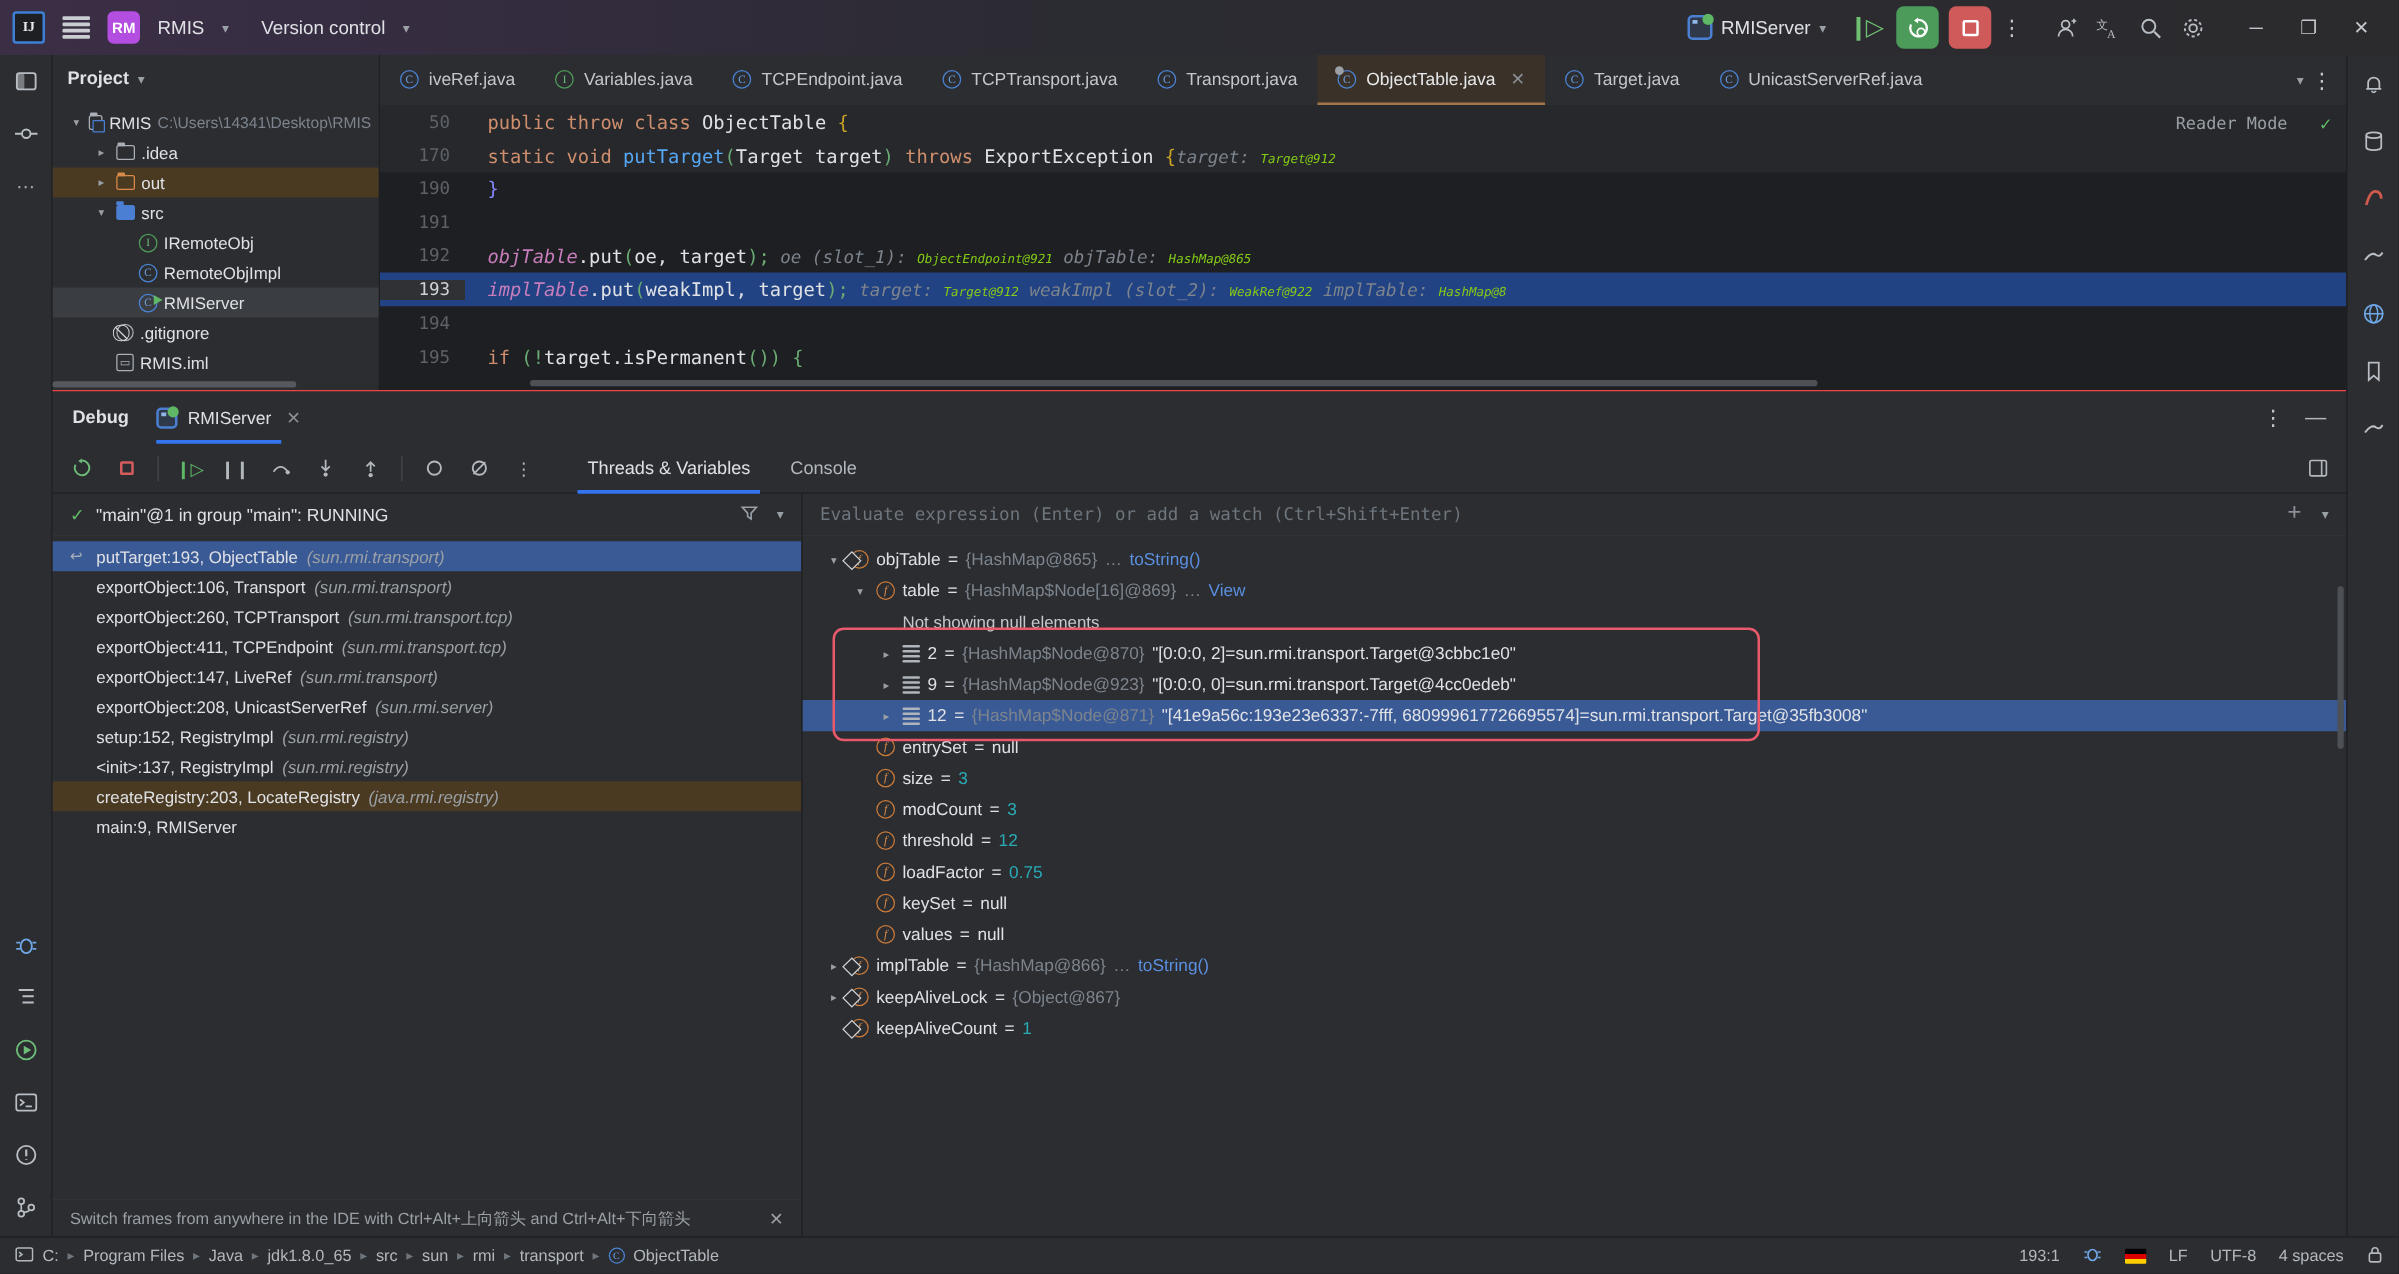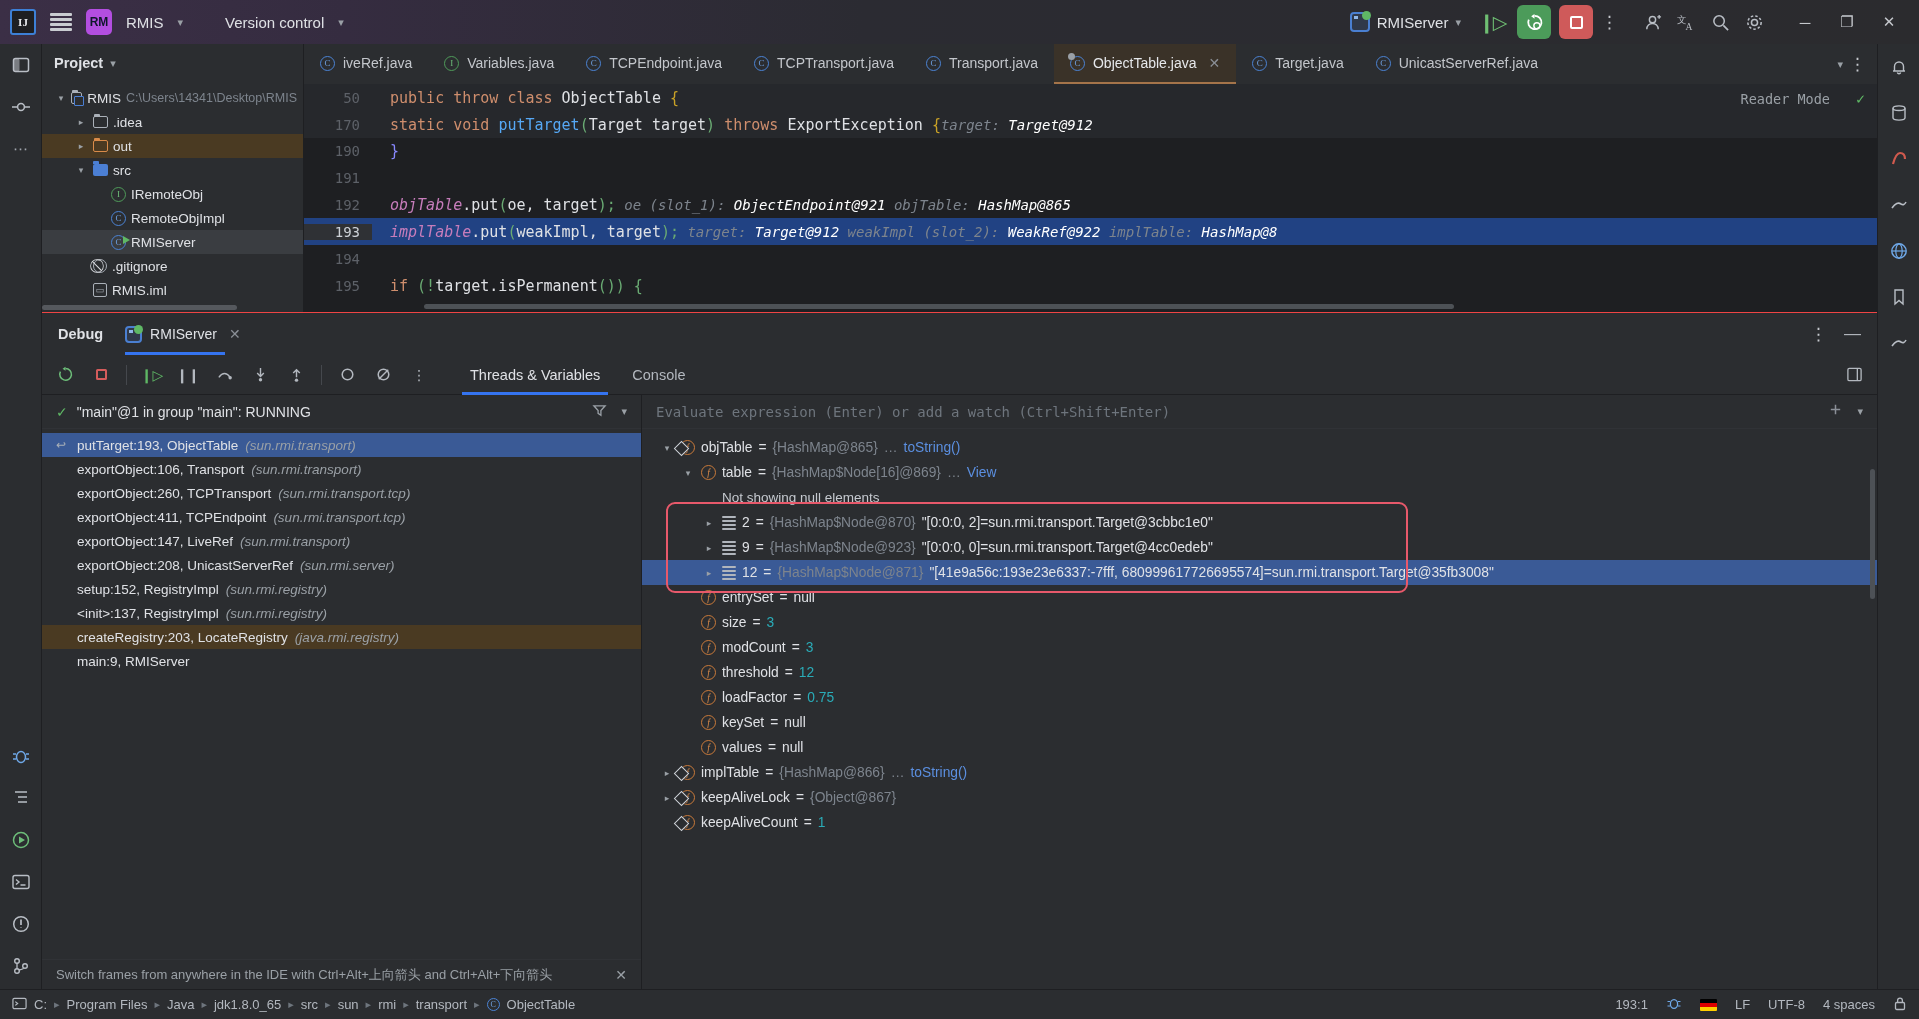--- a/index.html
+++ b/index.html
@@ -22,21 +22,21 @@
   .tb-left { display: flex; align-items: center; gap: 14px; }
   .ij-logo {
     width: 26px; height: 26px; border: 2px solid #3d80d6; border-radius: 3px;
     background: #1e1f22; display: flex; align-items: center; justify-content: center;
     font-size: 11px; font-weight: bold; color: #e8eaed; font-family: "Liberation Serif", serif;
   }
   .burger { width: 22px; height: 18px; display: flex; flex-direction: column; justify-content: space-between; cursor: pointer; }
   .burger i { display: block; height: 2.6px; background: #c9ccd1; border-radius: 1px; }
   .proj-badge {
     width: 26px; height: 26px; border-radius: 5px; background: #b34ee0;
-    color: #0f172a; font-size: 12px; font-weight: bold; display:flex; align-items:center; justify-content:center;
+    color: #ffffff; font-size: 12px; font-weight: bold; display:flex; align-items:center; justify-content:center;
   }
   .tb-text { font-size: 15px; color: #dfe1e5; }
   .chev { color: #9aa0a6; font-size: 11px; }
   .tb-center { flex: 1; }
   .tb-right { display: flex; align-items: center; gap: 8px; margin-left: auto; }
   .run-config { display: flex; align-items: center; gap: 7px; padding: 3px 6px; border-radius: 5px; }
   .rc-icon { position: relative; width: 20px; height: 20px; border: 2px solid #4a7fd1; border-radius: 4px; background:#30394a; }
   .rc-icon::after { content:''; position:absolute; right:-3px; top:-3px; width:9px; height:9px; border-radius:50%; background:#5fb865; }
   .rc-icon i { position:absolute; left:2px; top:2px; width:4px; height:3px; background:#8fb6e8; }
   .icon-btn { width: 34px; height: 34px; border-radius: 6px; display:flex; align-items:center; justify-content:center; cursor:pointer; }
@@ -126,21 +126,21 @@
   .kw { color:#cf8e6d; }
   .ty { color:#dfe1e5; }
   .fn { color:#56a8f5; }
   .par { color:#6aab73; }
   .pl { color:#c77dbb; font-style:italic;}
   .pn { color:#dfe1e5; }
   .str { color:#6aab73; }
   .brace { color:#c9a227; }
   .brace2 { color:#8888ff; }
   .hint { color:#7d848d; font-style:italic; font-size:14px;}
-  .hintv { color:#ffffff; font-style:italic; font-size:14px;margin-top:26px;}
+  .hintv { color:#84cc16; font-style:italic; font-size:10px;margin-top:26px;}
   .reader { position:absolute; right:12px; top:6px; font-size:13.5px; color:#9aa0a6; z-index:7; display:flex; align-items:center; gap:26px;}
   .reader .ok { color:#5fb865; font-size:15px;}
   .ed-scroll-h { position:absolute; left:120px; bottom:3px; height:5px; width:1030px; background:#4d5156; border-radius:3px;}
 
   
   .debug { flex:1; display:flex; flex-direction:column; background:#2b2d30; min-height:0; border-top:1px solid #ef4444;}
   .dbg-head { height:42px; flex:0 0 42px; display:flex; align-items:center; padding:0 16px; gap:22px;}
   .dbg-head .title { font-size:14.5px; font-weight:bold; color:#dfe1e5;}
   .dbg-tab { display:flex; align-items:center; gap:8px; font-size:14px; color:#dfe1e5; position:relative; height:42px;}
   .dbg-tab::after{content:'';position:absolute;left:0;right:16px;bottom:0;height:3px;background:#3574f0;}
@@ -220,21 +220,21 @@
       </div>
       <div class="burger">
           <i></i>
           <i></i>
           <i></i>
           <i></i>
         </div>
       <div class="proj-badge">RM</div>
       <span class="tb-text">RMIS</span>
       <span class="chev">▾</span>
-      <span class="tb-text" style="margin-left:28px">Version control</span>
+      <span class="tb-text" style="margin-left:12px">Version control</span>
       <span class="chev">▾</span>
     </div>
     <div class="tb-center"></div>
     <div class="tb-right">
       <div class="run-config">
         <span class="rc-icon">
             <i></i>
           </span>
         <span class="tb-text">RMIServer</span>
         <span class="chev">▾</span>

